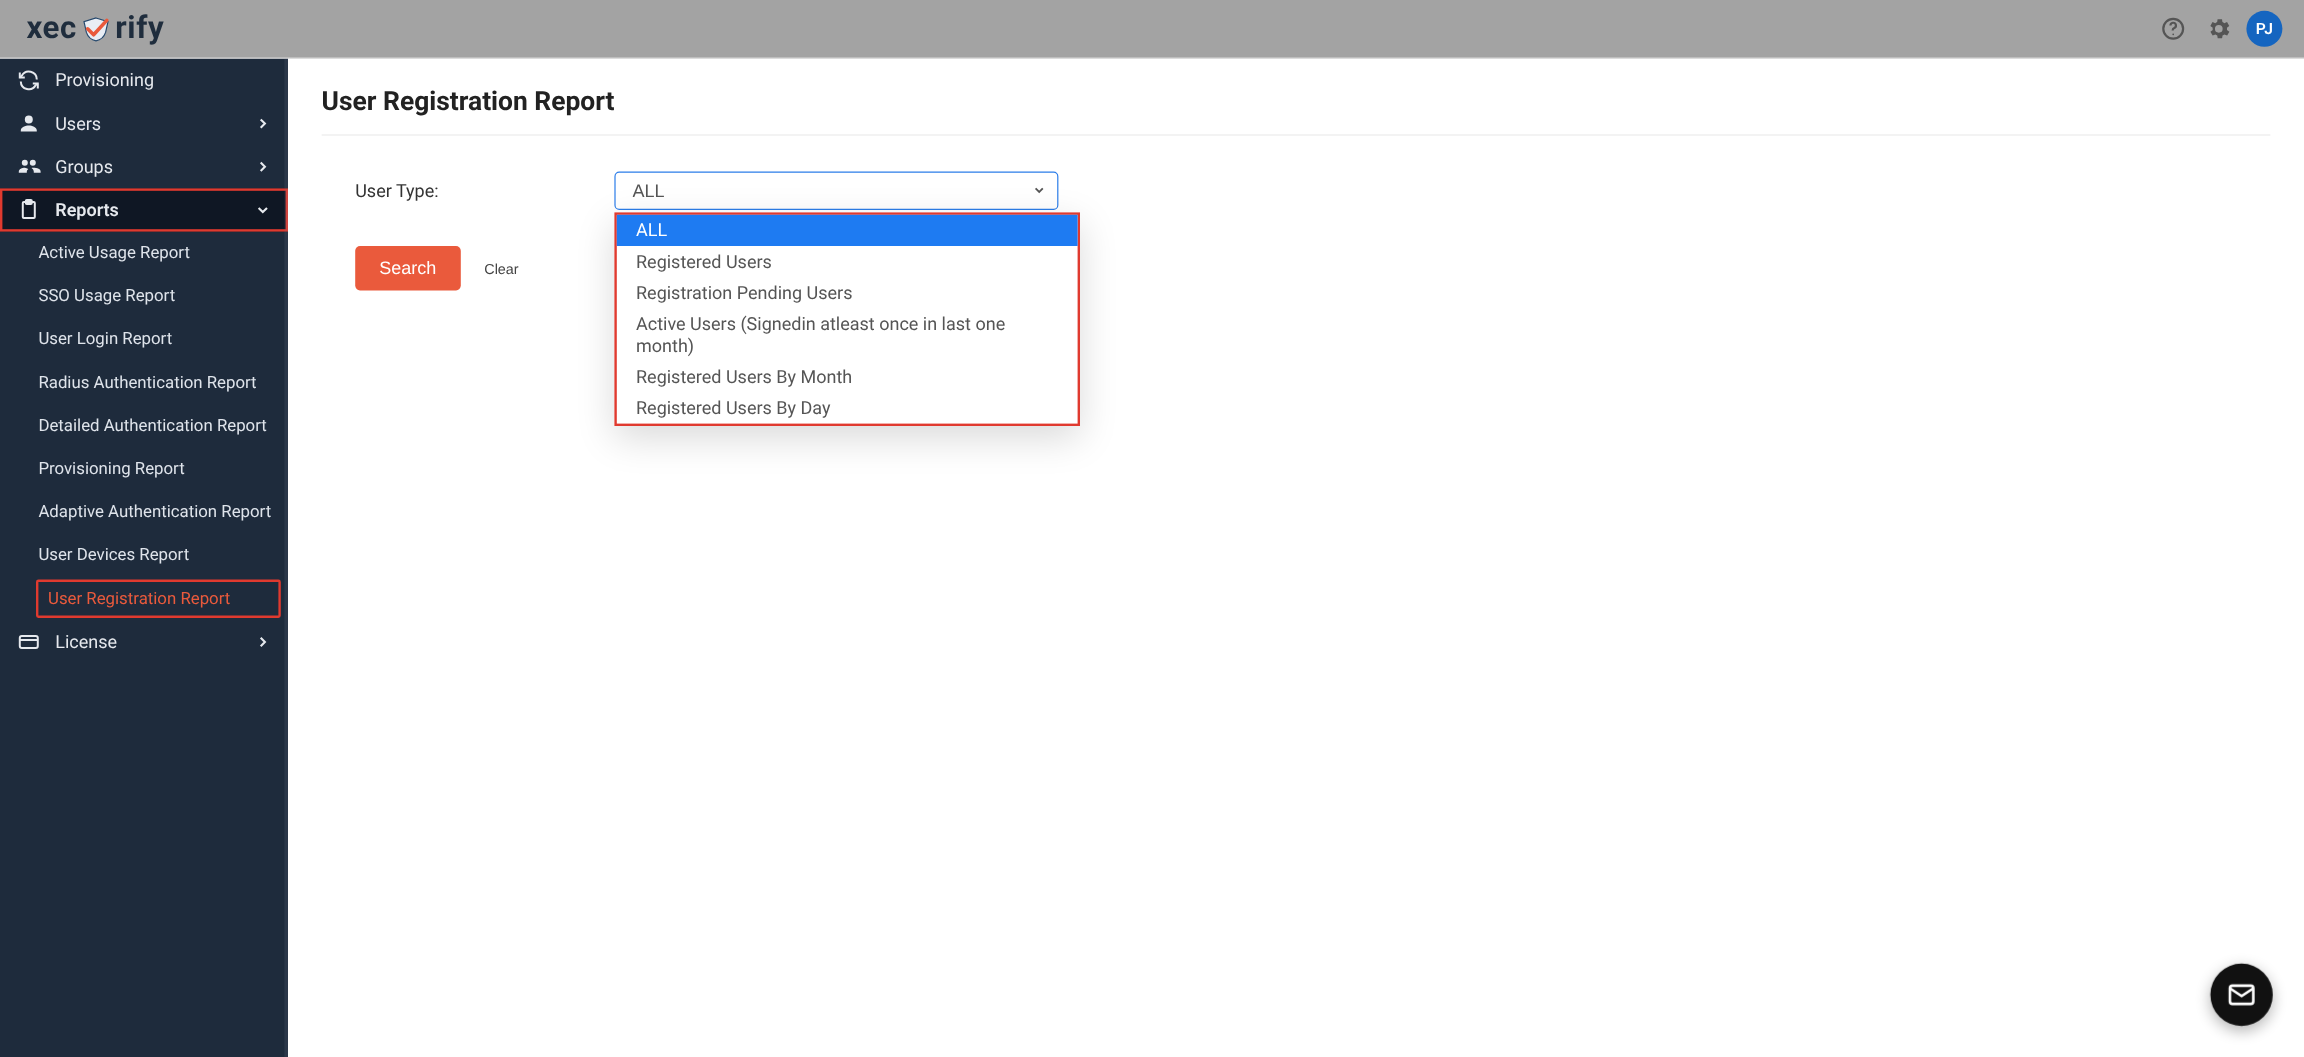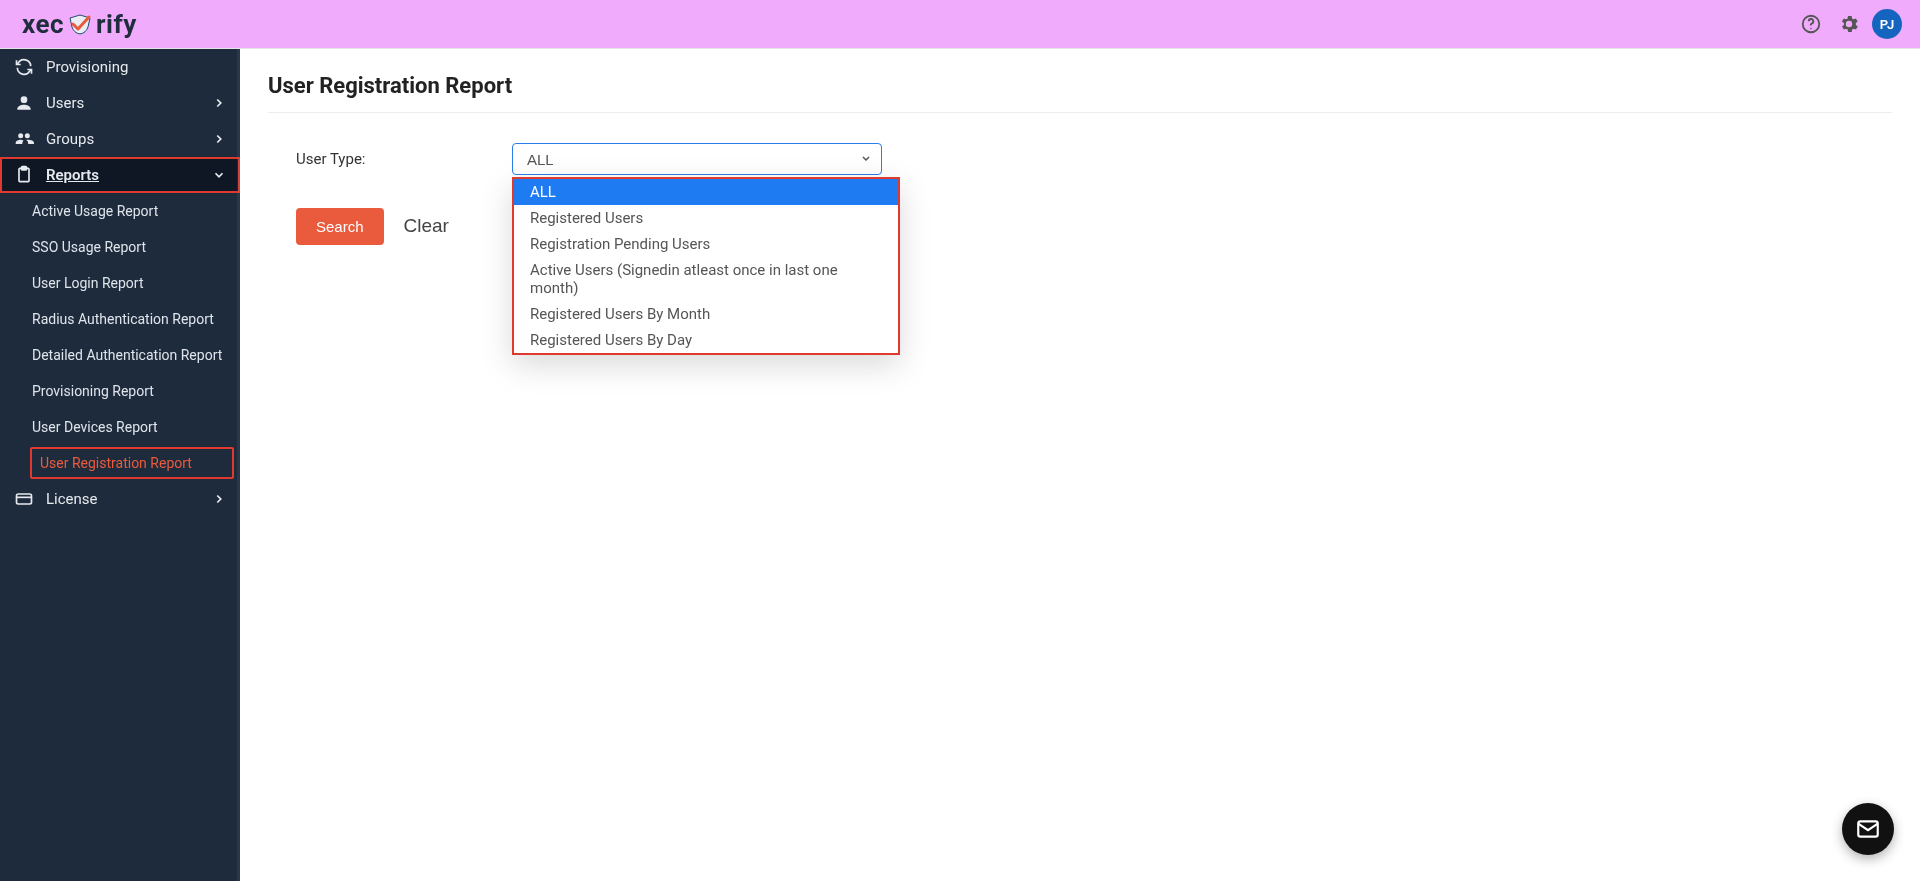--- a/index.html
+++ b/index.html
@@ -12,21 +12,21 @@
     height: 881px;
   }
   
   .header {
     height: 49px;
     border-bottom: 1px solid #e5e5e5;
     display: flex;
     align-items: center;
     justify-content: space-between;
     padding: 0 18px 0 22px;
-    background: #f0abfc;
+    background: #a3a3a3;
   }
   .logo {
     font-size: 26px;
     font-weight: 700;
     color: #1f2d3d;
     letter-spacing: 0.5px;
     display: flex;
     align-items: center;
   }
   .logo .check {
@@ -61,21 +61,20 @@
   }
   .side-item .chevron { margin-left:auto; }
   .side-header {
     padding:10px 12px 6px; color:#a7b0be; font-size:14px;
   }
   .side-item.reports-active {
     background:#0f1724;
     outline: 2px solid #e03a2f;
     outline-offset:-2px;
     font-weight:600;
-    text-decoration:underline;
   }
   .side-sub {
     padding:10px 14px 10px 32px; font-size:14px; color:#dfe4eb;
   }
   .side-sub.active {
     color:#ea5a3c;
     outline:2px solid #e03a2f;
     outline-offset:-2px;
     margin:2px 6px 2px 30px;
     padding:8px 10px;
@@ -107,21 +106,21 @@
     box-shadow:0 10px 30px rgba(0,0,0,0.15);
     font-size:15px;
   }
   .dropdown-open .opt { padding:4px 16px; color:#555; cursor:pointer; }
   .dropdown-open .opt.sel { background:#1e7bf2; color:#fff; }
   .buttons { margin-top:30px; margin-left:28px; display:flex; gap:12px; align-items:center; }
   .btn-search {
     background:#ea5a3c; color:#fff; border:none; padding:10px 20px;
     border-radius:4px; font-size:15px; cursor:pointer;
   }
-  .btn-clear { background:transparent; border:none; color:#444; font-size:19px; cursor:pointer; padding:10px 8px; }
+  .btn-clear { background:transparent; border:none; color:#444; font-size:12px; cursor:pointer; padding:10px 8px; }
 
   
   .fab {
     position:fixed; right:26px; bottom:26px; width:52px; height:52px;
     border-radius:50%; background:#111; color:#fff; display:flex;
     align-items:center; justify-content:center; cursor:pointer;
     box-shadow:0 4px 12px rgba(0,0,0,0.3);
   }
 
   
@@ -221,20 +220,23 @@
       <div class="side-sub">
           <span>Radius Authentication Report</span>
         </div>
       <div class="side-sub">
           <span>Detailed Authentication Report</span>
         </div>
       <div class="side-sub">
           <span>Provisioning Report</span>
         </div>
       <div class="side-sub">
+          <span>Adaptive Authentication Report</span>
+        </div>
+      <div class="side-sub">
           <span>User Devices Report</span>
         </div>
       <div class="side-sub active">
           <span>User Registration Report</span>
         </div>
 
       <div class="side-item">
         <svg class="svgicon" viewBox="0 0 24 24" fill="none" stroke="currentColor" stroke-width="2">
             <rect x="3" y="6" width="18" height="12" rx="2"></rect>
             <path d="M3 10h18"></path>

